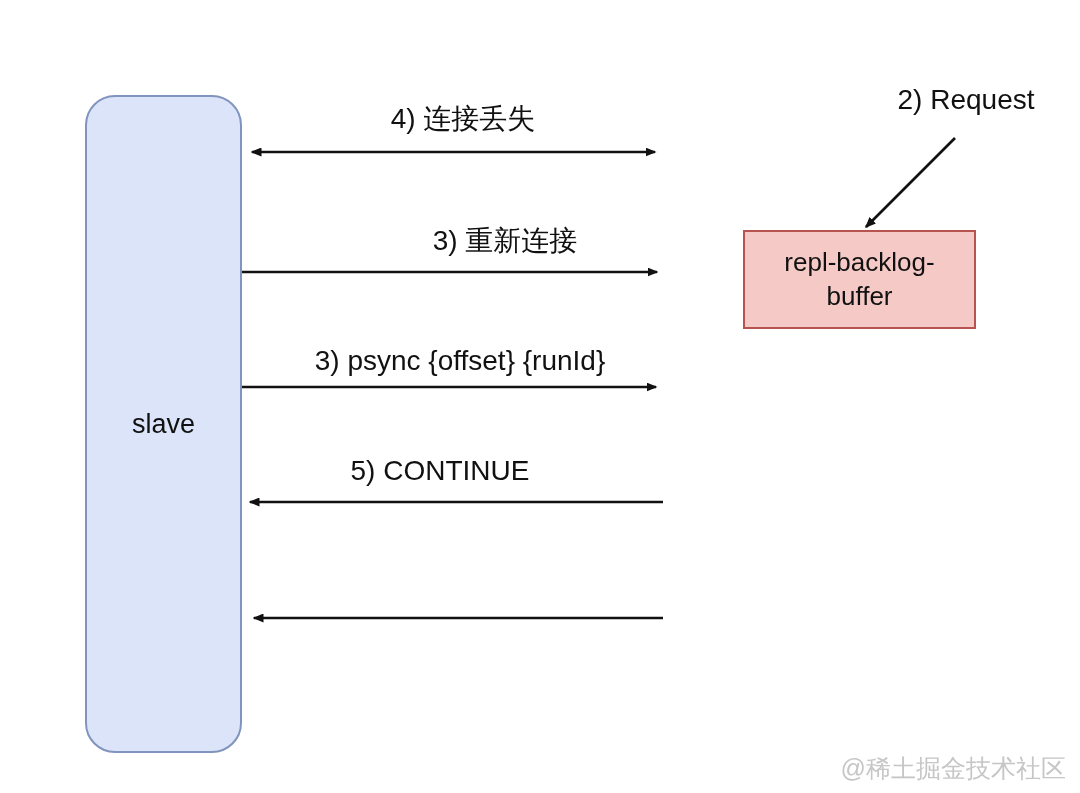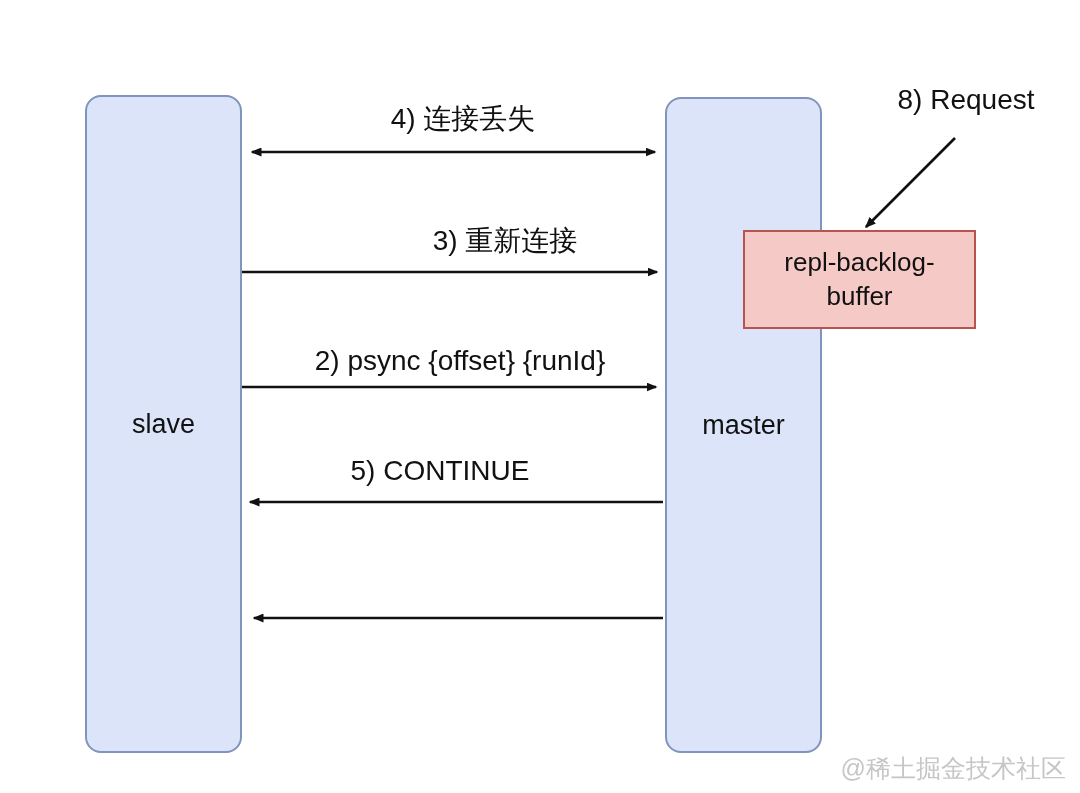--- a/index.html
+++ b/index.html
@@ -13,21 +13,21 @@
     height: 793px;
     background: #ffffff;
     overflow: hidden;
     font-family: "Liberation Sans", "DejaVu Sans", sans-serif;
     color: #111111;
   }
   .node {
     position: absolute;
     background: #dbe4f9;
     border: 2px solid #8194bd;
-    border-radius: 16px;
+    border-radius: 30px;
     box-sizing: border-box;
     display: flex;
     align-items: center;
     justify-content: center;
     font-size: 27px;
     color: #111111;
     z-index: 1;
   }
   .node-slave  { left: 85px;  top: 95px; width: 157px; height: 658px; }
   .node-master { left: 665px; top: 97px; width: 157px; height: 656px; }
@@ -80,43 +80,40 @@
   }
 </style>
 </head>
 <body>
 
 <div class="canvas">
 
   <div class="node node-slave">
     <span>slave</span>
   </div>
-  <div class="node node-master">
-    <span>master</span>
-  </div>
 
   <div class="buffer-box">
     <span>repl-backlog-buffer</span>
   </div>
 
   <svg class="arrow-layer" width="1080" height="793" viewBox="0 0 1080 793">
     <defs>
       <marker id="head" markerWidth="11" markerHeight="9" refX="9.5" refY="4.5" orient="auto-start-reverse" markerUnits="userSpaceOnUse">
         <path d="M0,0 L11,4.5 L0,9 z" fill="#111111"></path>
       </marker>
     </defs>
     <line x1="252" y1="152" x2="655" y2="152" stroke="#111111" stroke-width="2.6" marker-start="url(#head)" marker-end="url(#head)"></line>
     <line x1="955" y1="138" x2="866" y2="227" stroke="#111111" stroke-width="2.6" marker-end="url(#head)"></line>
     <line x1="242" y1="272" x2="657" y2="272" stroke="#111111" stroke-width="2.6" marker-end="url(#head)"></line>
     <line x1="242" y1="387" x2="656" y2="387" stroke="#111111" stroke-width="2.6" marker-end="url(#head)"></line>
     <line x1="663" y1="502" x2="250" y2="502" stroke="#111111" stroke-width="2.6" marker-end="url(#head)"></line>
     <line x1="663" y1="618" x2="254" y2="618" stroke="#111111" stroke-width="2.6" marker-end="url(#head)"></line>
   </svg>
 
   <div class="arrow-label label-1">4) 连接丢失</div>
-  <div class="arrow-label label-2">8) Request</div>
+  <div class="arrow-label label-2">2) Request</div>
   <div class="arrow-label label-3">3) 重新连接</div>
-  <div class="arrow-label label-4">2) psync {offset} {runId}</div>
+  <div class="arrow-label label-4">3) psync {offset} {runId}</div>
   <div class="arrow-label label-5">5) CONTINUE</div>
 
   <div class="watermark">@稀土掘金技术社区</div>
 
 </div>
 
 </body></html>

